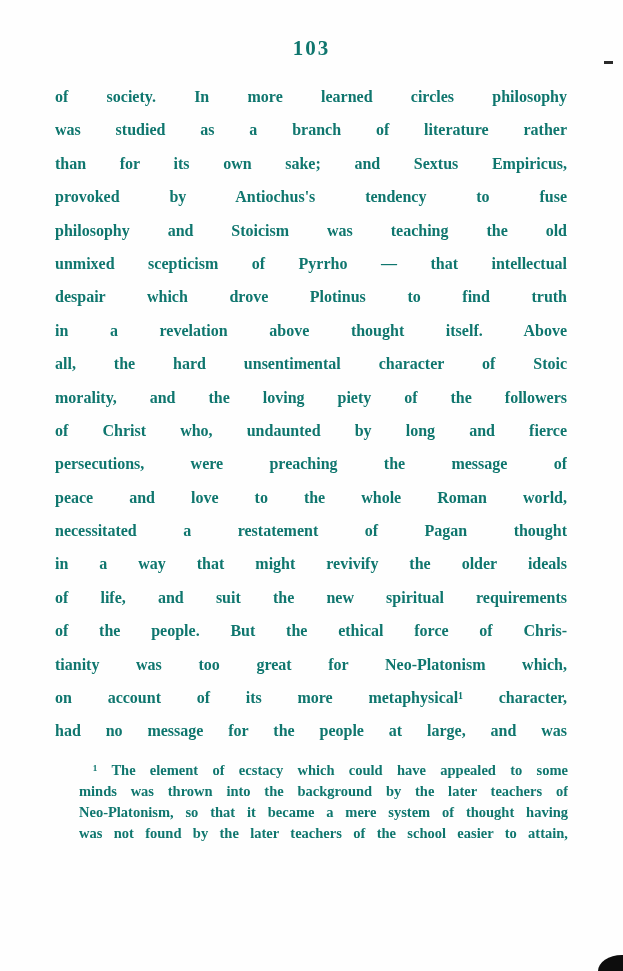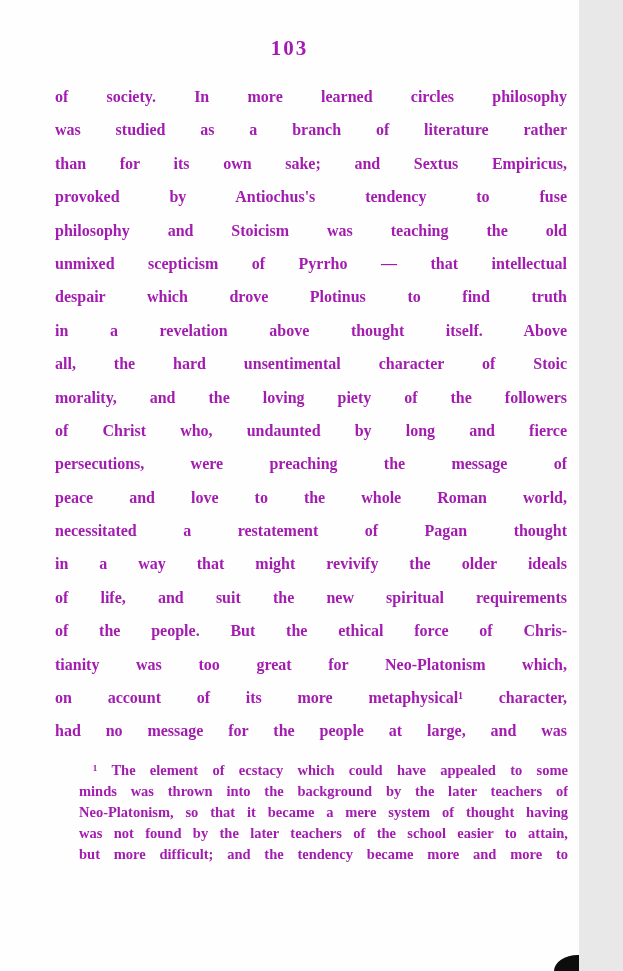--- a/index.html
+++ b/index.html
@@ -2,24 +2,24 @@
 <html><head>
 <meta charset="utf-8">
 <style>
   html, body {
     margin: 0;
     padding: 0;
     background: #e8e8e8;
   }
   .page {
     position: relative;
-    width: 579px;
+    width: 623px;
     height: 971px;
     background: #fefefe;
-    color: #a21caf;
+    color: #0f766e;
     font-family: "Liberation Serif", "DejaVu Serif", serif;
     overflow: hidden;
   }
   .page-number {
     position: absolute;
     top: 36px;
     left: 0;
     width: 100%;
     text-align: center;
     font-size: 21px;
@@ -108,18 +108,17 @@
     <div class="line">tianity was too great for Neo-Platonism which,</div>
     <div class="line">on account of its more metaphysical¹ character,</div>
     <div class="line">had no message for the people at large, and was</div>
   </div>
 
   <div class="footnote">
     <div class="fline first">¹ The element of ecstacy which could have appealed to some</div>
     <div class="fline">minds was thrown into the background by the later teachers of</div>
     <div class="fline">Neo-Platonism, so that it became a mere system of thought having</div>
     <div class="fline">was not found by the later teachers of the school easier to attain,</div>
-    <div class="fline">but more difficult; and the tendency became more and more to</div>
   </div>
 
   <div class="corner-blob"></div>
 
 </div>
 
 </body></html>

